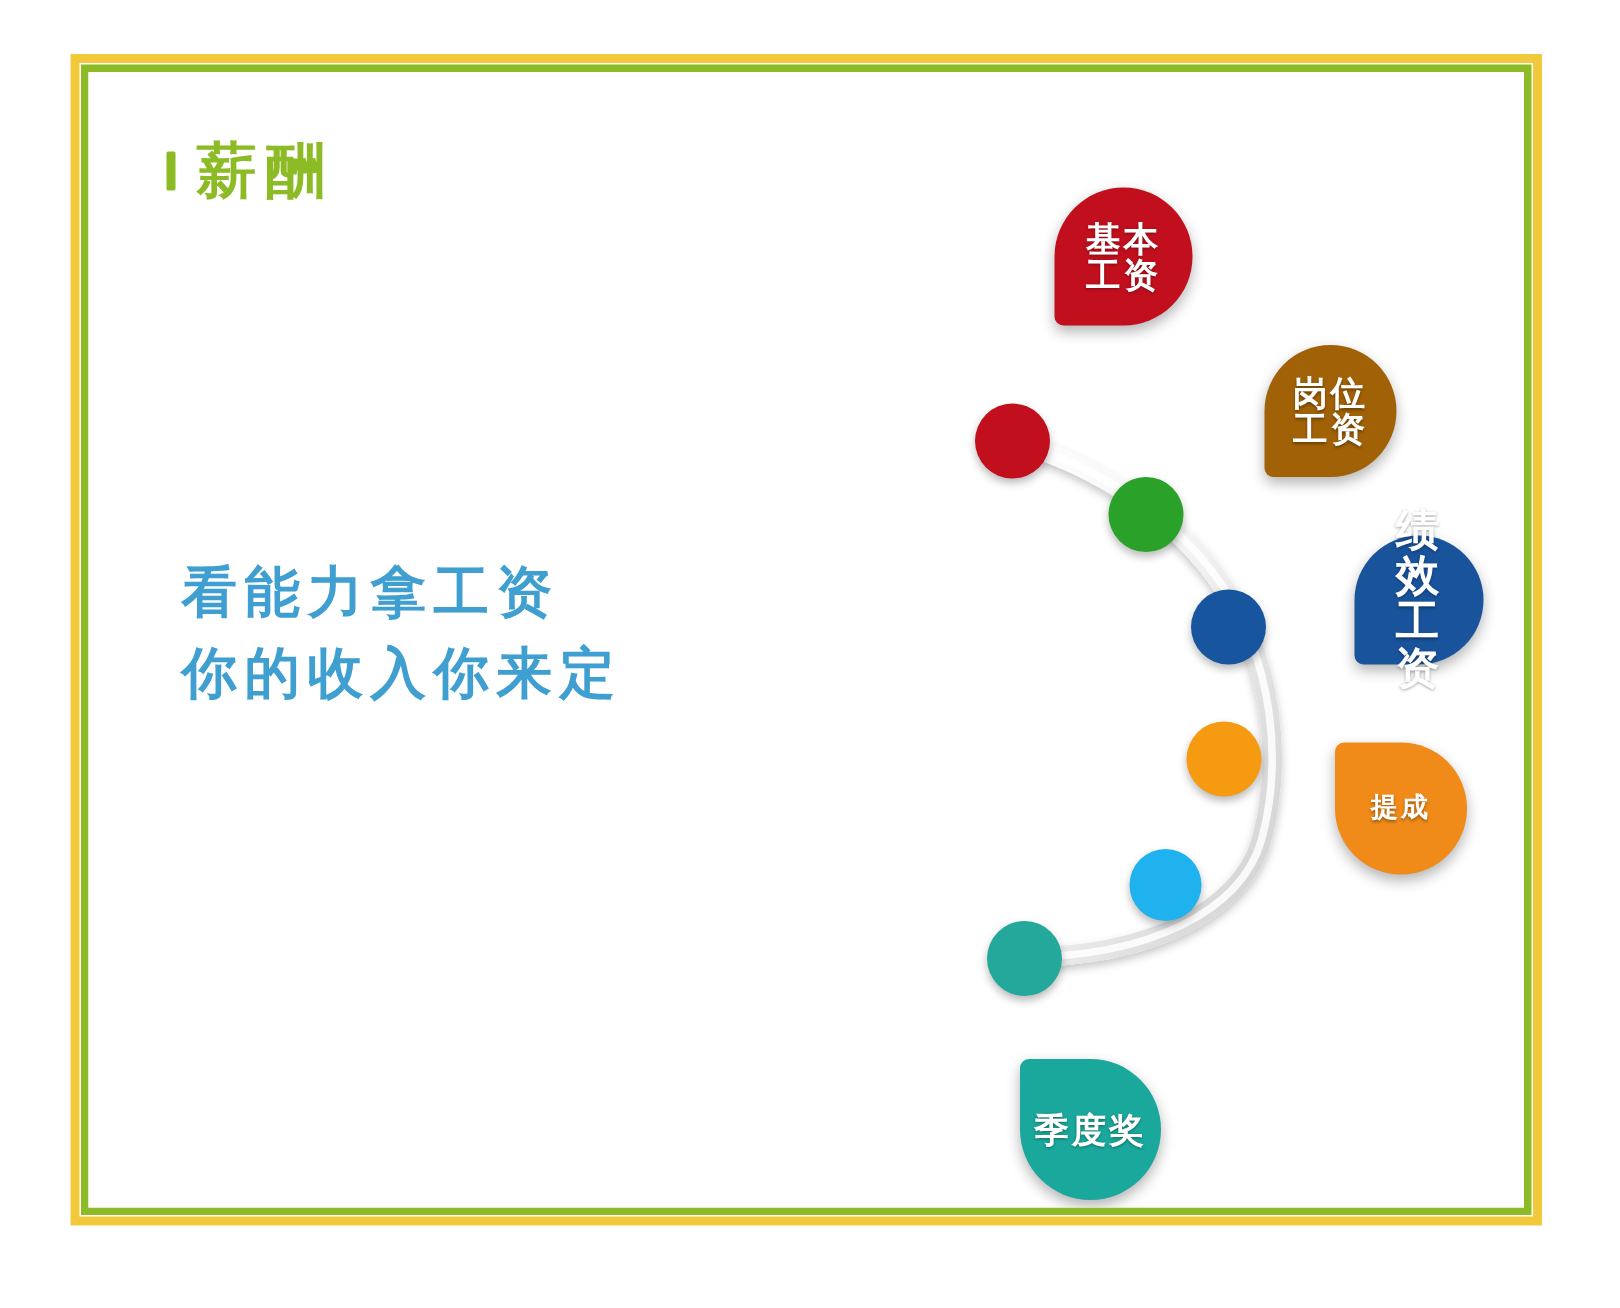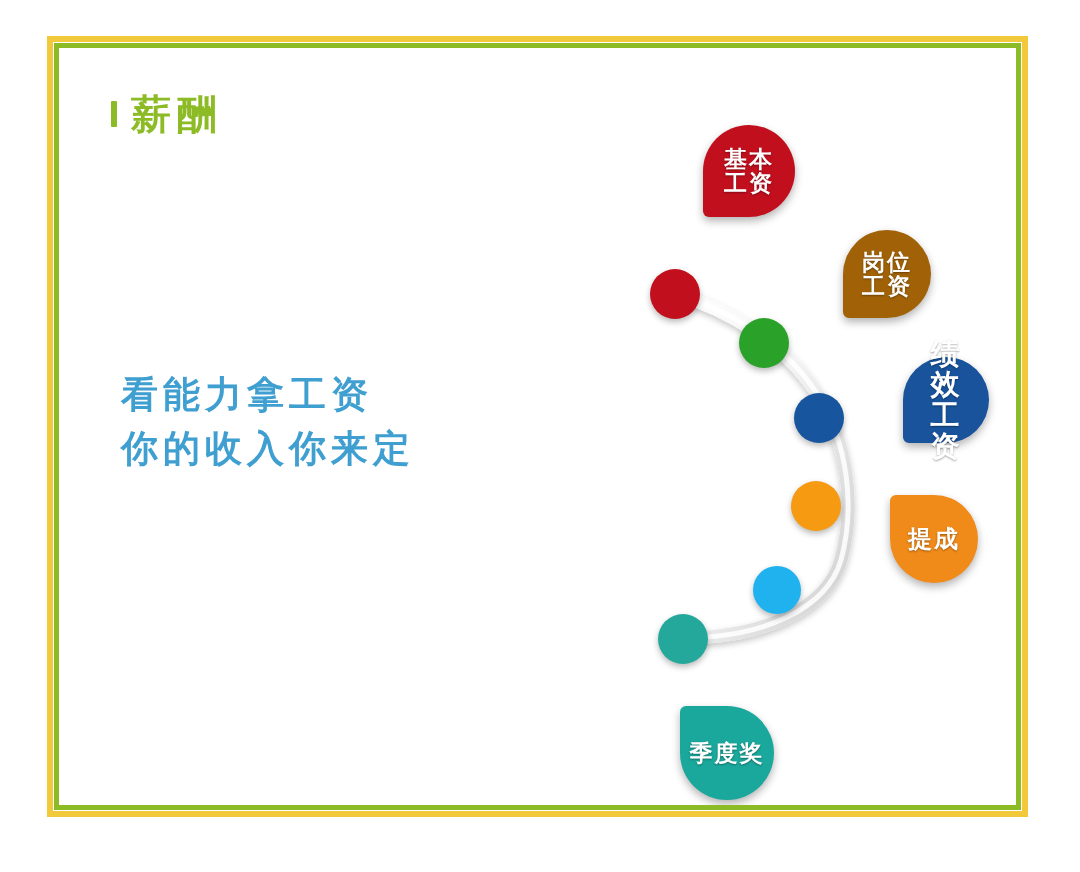--- a/index.html
+++ b/index.html
@@ -143,21 +143,21 @@
 
     <div class="drop pt-bl" style="left:784px;top:182px;width:88px;height:88px;background:#a16207;">
       <div class="drop-txt" style="font-size:23px;width:52px;"><span>岗位<br>工资</span></div>
     </div>
 
     <div class="drop pt-l" style="left:844px;top:309px;width:86px;height:86px;background:#18539c;">
       <div class="drop-txt" style="font-size:29px;width:52px;"><span>绩效<br>工资</span></div>
     </div>
 
     <div class="drop pt-tl" style="left:831px;top:447px;width:88px;height:88px;background:#f08a18;">
-      <div class="drop-txt" style="font-size:24px;width:62px;"><span>提成</span></div>
+      <div class="drop-txt" style="font-size:18px;width:62px;"><span>提成</span></div>
     </div>
 
 
     <div class="drop pt-t" style="left:621px;top:658px;width:94px;height:94px;background:#1aa79c;">
       <div class="drop-txt" style="font-size:23px;width:80px;"><span>季度奖</span></div>
     </div>
 
   </div>
 </div>
 

